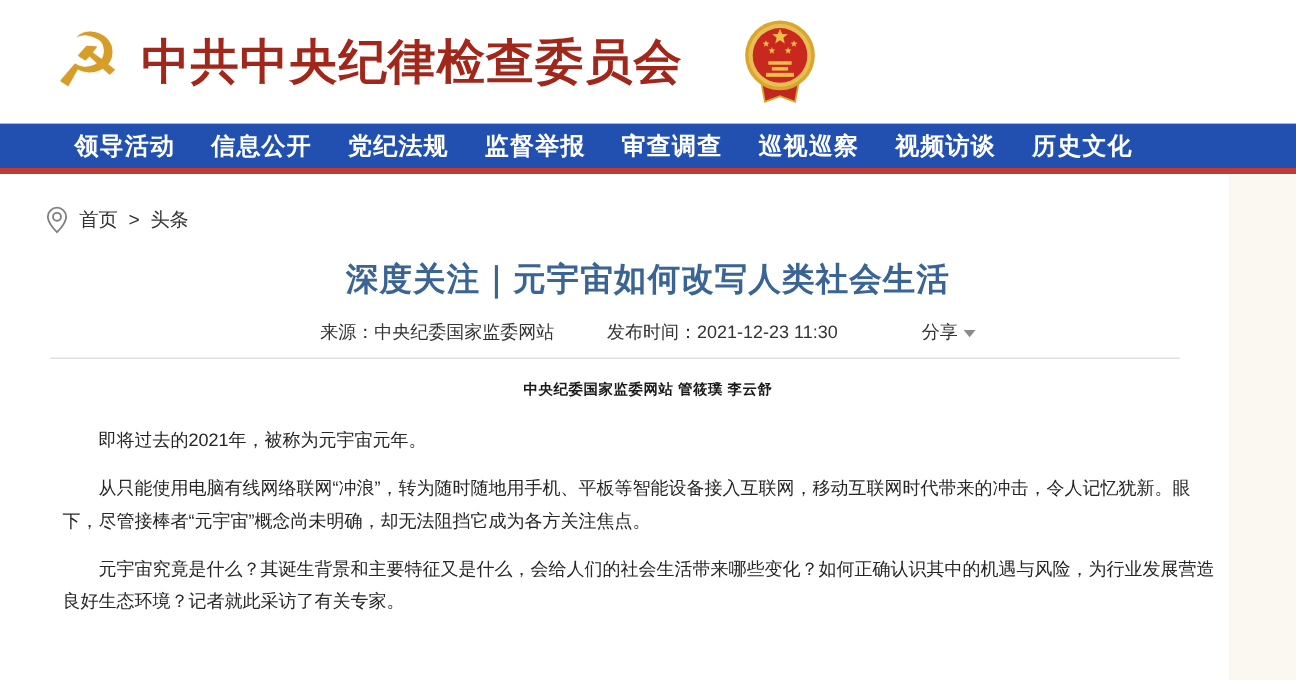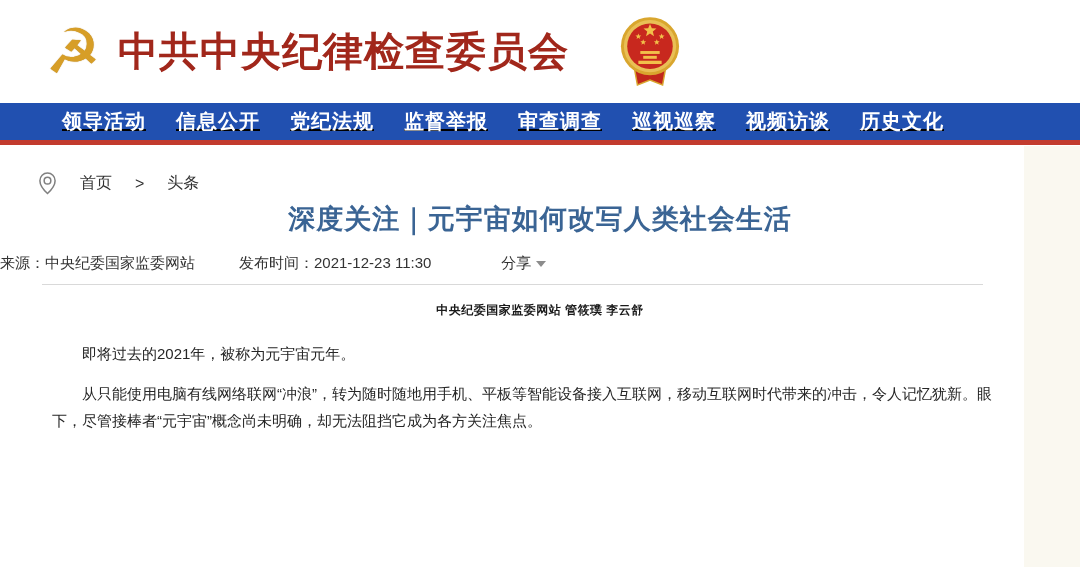--- a/index.html
+++ b/index.html
@@ -22,43 +22,43 @@
   }
   .org-title{
     font-family:"Liberation Serif","DejaVu Serif",serif;
     font-weight:bold;font-size:40px;color:#a1271b;
     letter-spacing:1px;margin-left:14px;white-space:nowrap;
   }
   .national-emblem{width:62px;height:74px;display:block;}
   
   .nav{
     height:37px;background:#2150b0;border-bottom:5px solid #c23b2e;
-    display:flex;align-items:center;padding-left:62px;gap:30px;text-decoration:underline;
+    display:flex;align-items:center;padding-left:62px;gap:30px;
   }
   .nav-item{
     color:#ffffff;font-weight:bold;font-size:20px;letter-spacing:1px;
     text-decoration:none;white-space:nowrap;cursor:pointer;
   }
   
   .side-strip{position:absolute;top:146px;right:0;width:56px;height:421px;background:#faf8f0;z-index:4;}
   
   .breadcrumb{
-    margin:26px 0 0 38px;display:flex;align-items:center;gap:23px;
+    margin:26px 0 0 38px;display:flex;align-items:center;gap:9px;
     font-size:16px;color:#333;
   }
   .pin-icon{width:19px;height:25px;display:block;}
   .crumb{cursor:pointer;}
   .crumb-sep{color:#333;}
   
   .article-title{
-    margin-top:5px;text-align:center;color:#3a6494;
+    margin-top:19px;text-align:center;color:#3a6494;
     font-size:27px;font-weight:bold;letter-spacing:1px;
   }
   .meta-row{
-    margin-top:17px;display:flex;align-items:center;
+    margin-top:17px;display:flex;justify-content:center;align-items:center;
     gap:44px;font-size:15px;color:#333;
   }
   .share{display:inline-flex;align-items:center;gap:5px;margin-left:26px;cursor:pointer;}
   .caret-down{
     width:0;height:0;border-left:5px solid transparent;
     border-right:5px solid transparent;border-top:6px solid #8c8c8c;
     display:inline-block;
   }
   .divider{border:0;border-top:1px solid #d9d9d9;margin:11px 97px 0 42px;}
   .byline{
@@ -136,15 +136,16 @@
     </span>
   </div>
 
   <hr class="divider">
 
   <div class="byline">中央纪委国家监委网站 管筱璞 李云舒</div>
 
   <div class="body-text">
     <p>即将过去的2021年，被称为元宇宙元年。</p>
     <p>从只能使用电脑有线网络联网“冲浪”，转为随时随地用手机、平板等智能设备接入互联网，移动互联网时代带来的冲击，令人记忆犹新。眼下，尽管接棒者“元宇宙”概念尚未明确，却无法阻挡它成为各方关注焦点。</p>
+    <p>元宇宙究竟是什么？其诞生背景和主要特征又是什么，会给人们的社会生活带来哪些变化？如何正确认识其中的机遇与风险，为行业发展营造良好生态环境？记者就此采访了有关专家。</p>
   </div>
 
 </div>
 
 </body></html>

